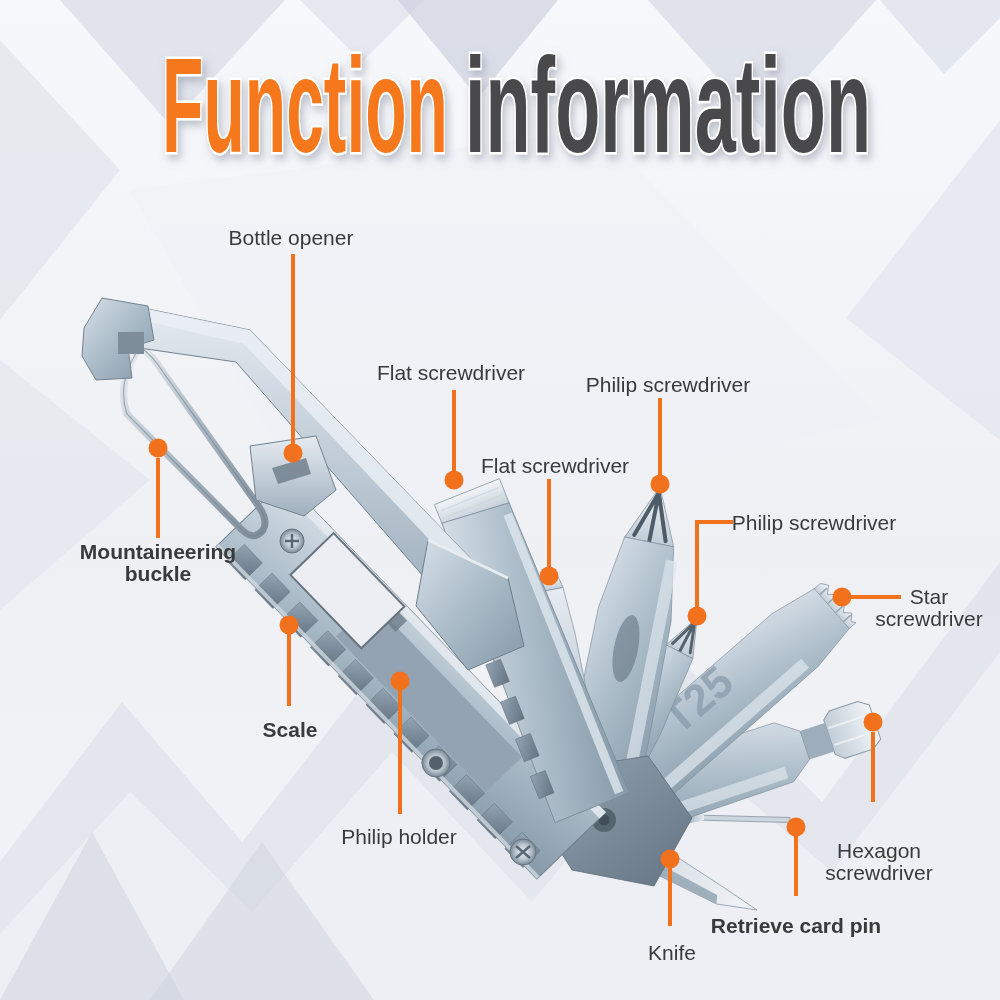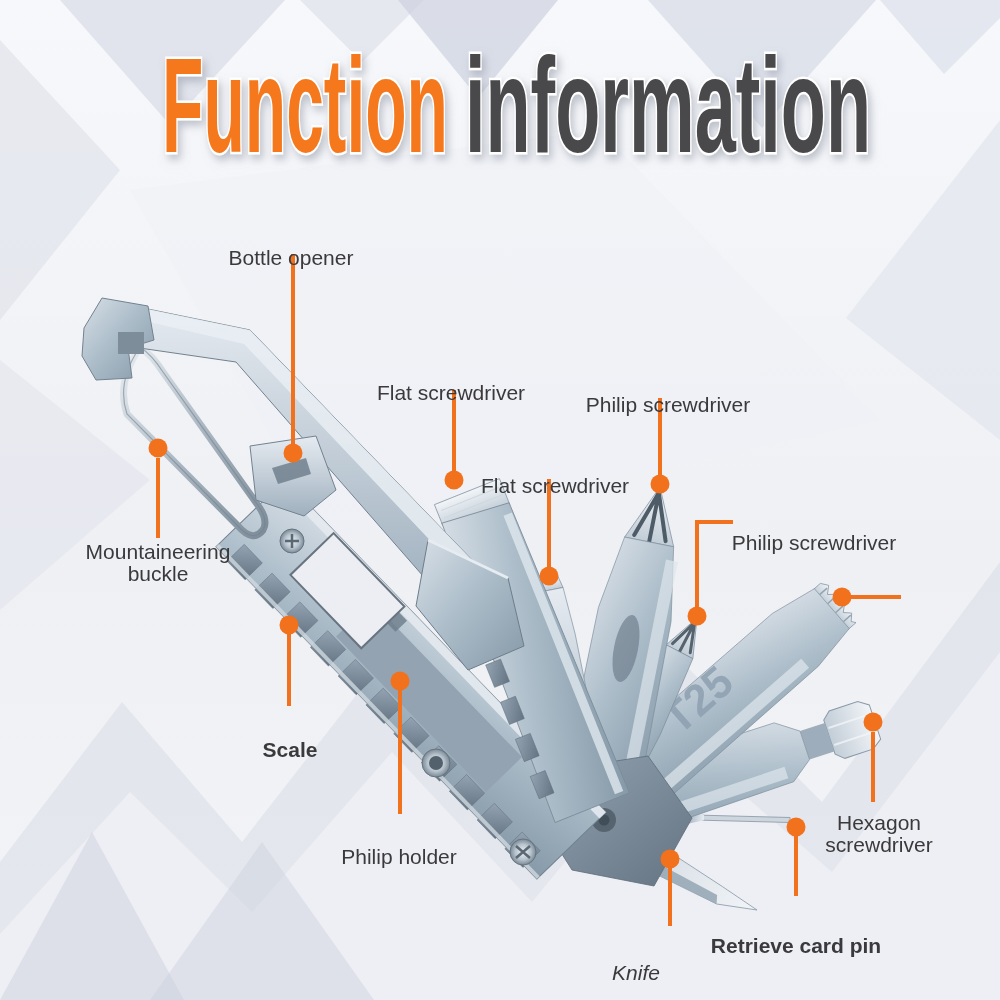--- a/index.html
+++ b/index.html
@@ -6,22 +6,22 @@
   #stage{
     position:relative;width:1000px;height:1000px;overflow:hidden;
     font-family:"Liberation Sans","DejaVu Sans",sans-serif;
     background:linear-gradient(180deg,#f7f8fb 0%,#eef0f4 55%,#f3f4f7 100%);
   }
   #scene{position:absolute;left:0;top:0;}
   .lbl{
     position:absolute;transform:translate(-50%,-50%);
     font-size:21px;line-height:1.06;color:#3a3a3c;text-align:center;
   }
-  .nowrap{white-space:nowrap;margin-top:20px;}
-  .w190{width:190px;} .w125{width:125px;} .w135{width:135px;}
+  .nowrap{white-space:nowrap;}
+  .w190{width:190px;} .w125{width:125px;} .w135{width:135px;margin-top:28px;}
   .vline{position:absolute;width:4px;background:#f2711c;}
   .hline{position:absolute;height:4px;background:#f2711c;}
   .dot{
     position:absolute;width:19px;height:19px;border-radius:50%;
     background:#f2711c;transform:translate(-50%,-50%);
   }
 </style>
 </head>
 <body>
 
@@ -228,24 +228,25 @@
   <div class="dot" style="left:549px;top:576px;"></div>
   <div class="dot" style="left:697px;top:616px;"></div>
   <div class="dot" style="left:842px;top:597px;"></div>
   <div class="dot" style="left:873px;top:722px;"></div>
   <div class="dot" style="left:289px;top:625px;"></div>
   <div class="dot" style="left:400px;top:681px;"></div>
   <div class="dot" style="left:670px;top:859px;"></div>
   <div class="dot" style="left:796px;top:827px;"></div>
 
   <div class="lbl nowrap" style="left:291px;top:238px;">Bottle opener</div>
-  <div class="lbl w190" style="left:158px;top:563px;">Mountaineering buckle</div>
+  <div class="lbl w190" style="left:158px;top:563px;font-weight:bold;">Mountaineering buckle</div>
   <div class="lbl nowrap" style="left:451px;top:373px;">Flat screwdriver</div>
   <div class="lbl nowrap" style="left:668px;top:385px;">Philip screwdriver</div>
   <div class="lbl nowrap" style="left:555px;top:466px;">Flat screwdriver</div>
   <div class="lbl nowrap" style="left:814px;top:523px;">Philip screwdriver</div>
+  <div class="lbl w125" style="left:929px;top:608px;">Star screwdriver</div>
   <div class="lbl w135" style="left:879px;top:834px;">Hexagon screwdriver</div>
   <div class="lbl nowrap" style="left:290px;top:730px;font-weight:bold;">Scale</div>
   <div class="lbl nowrap" style="left:399px;top:837px;">Philip holder</div>
-  <div class="lbl nowrap" style="left:636px;top:953px;font-style:italic;">Knife</div>
+  <div class="lbl nowrap" style="left:672px;top:953px;">Knife</div>
   <div class="lbl nowrap" style="left:796px;top:926px;font-weight:bold;">Retrieve card pin</div>
 
 </div>
 
 </body></html>

